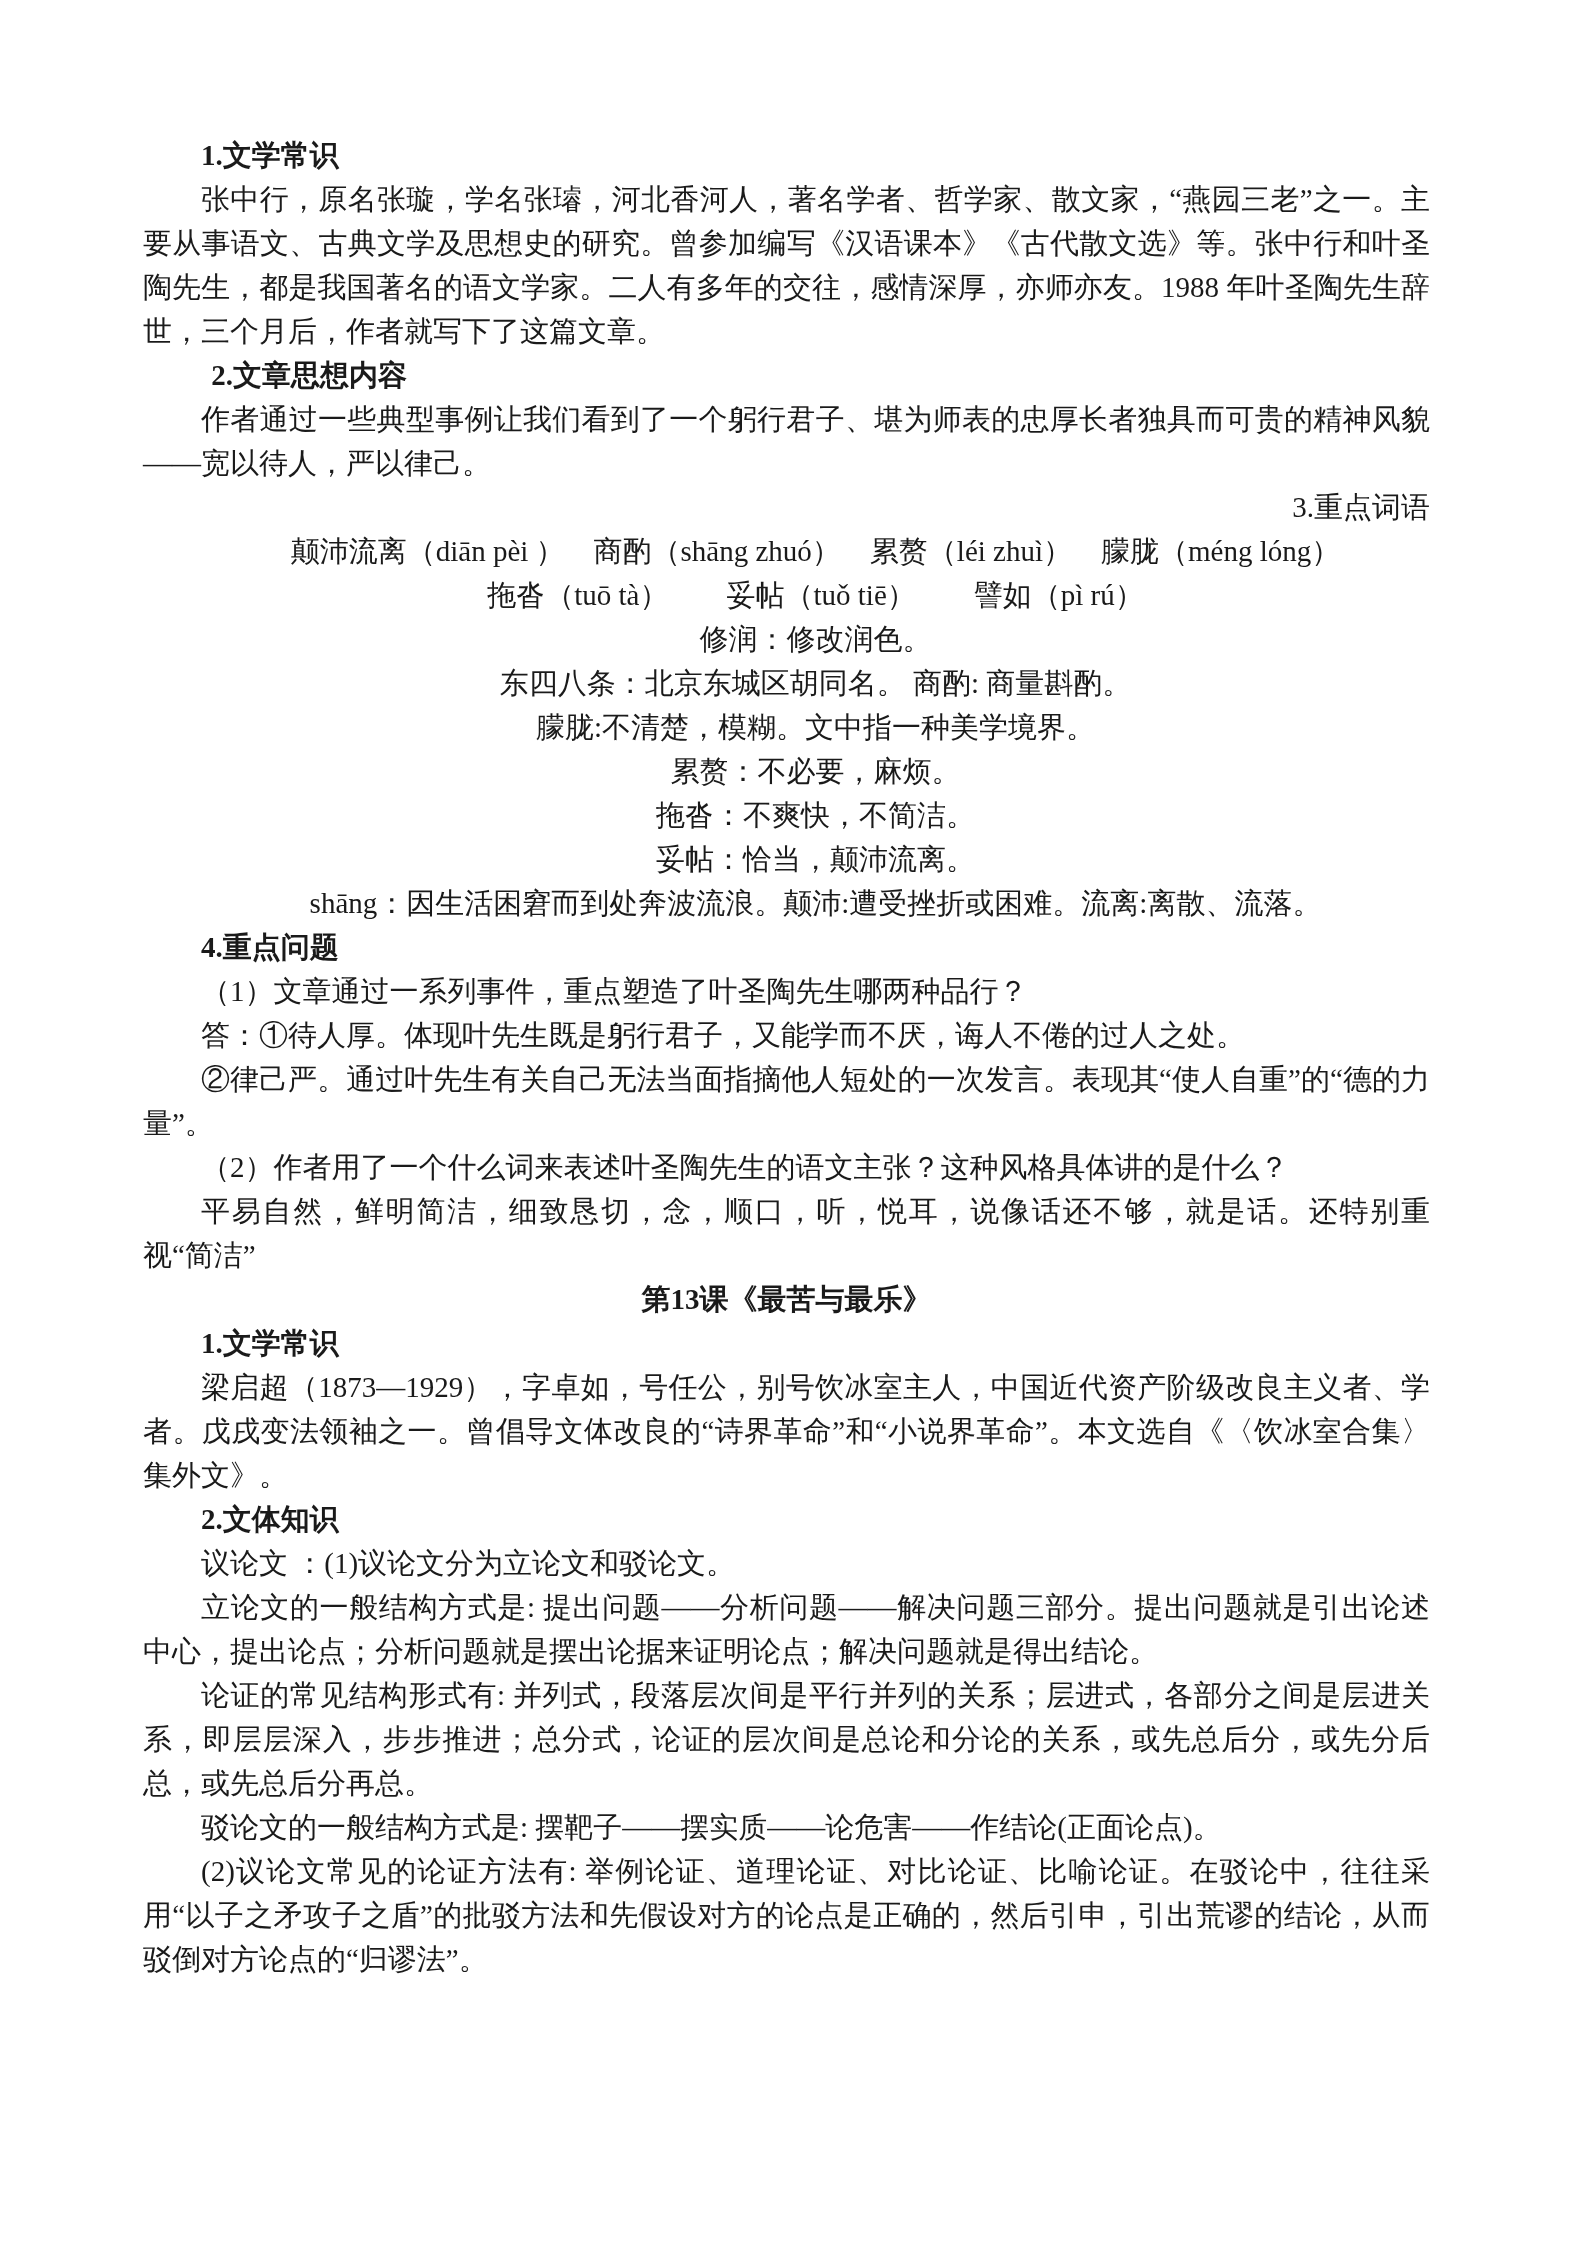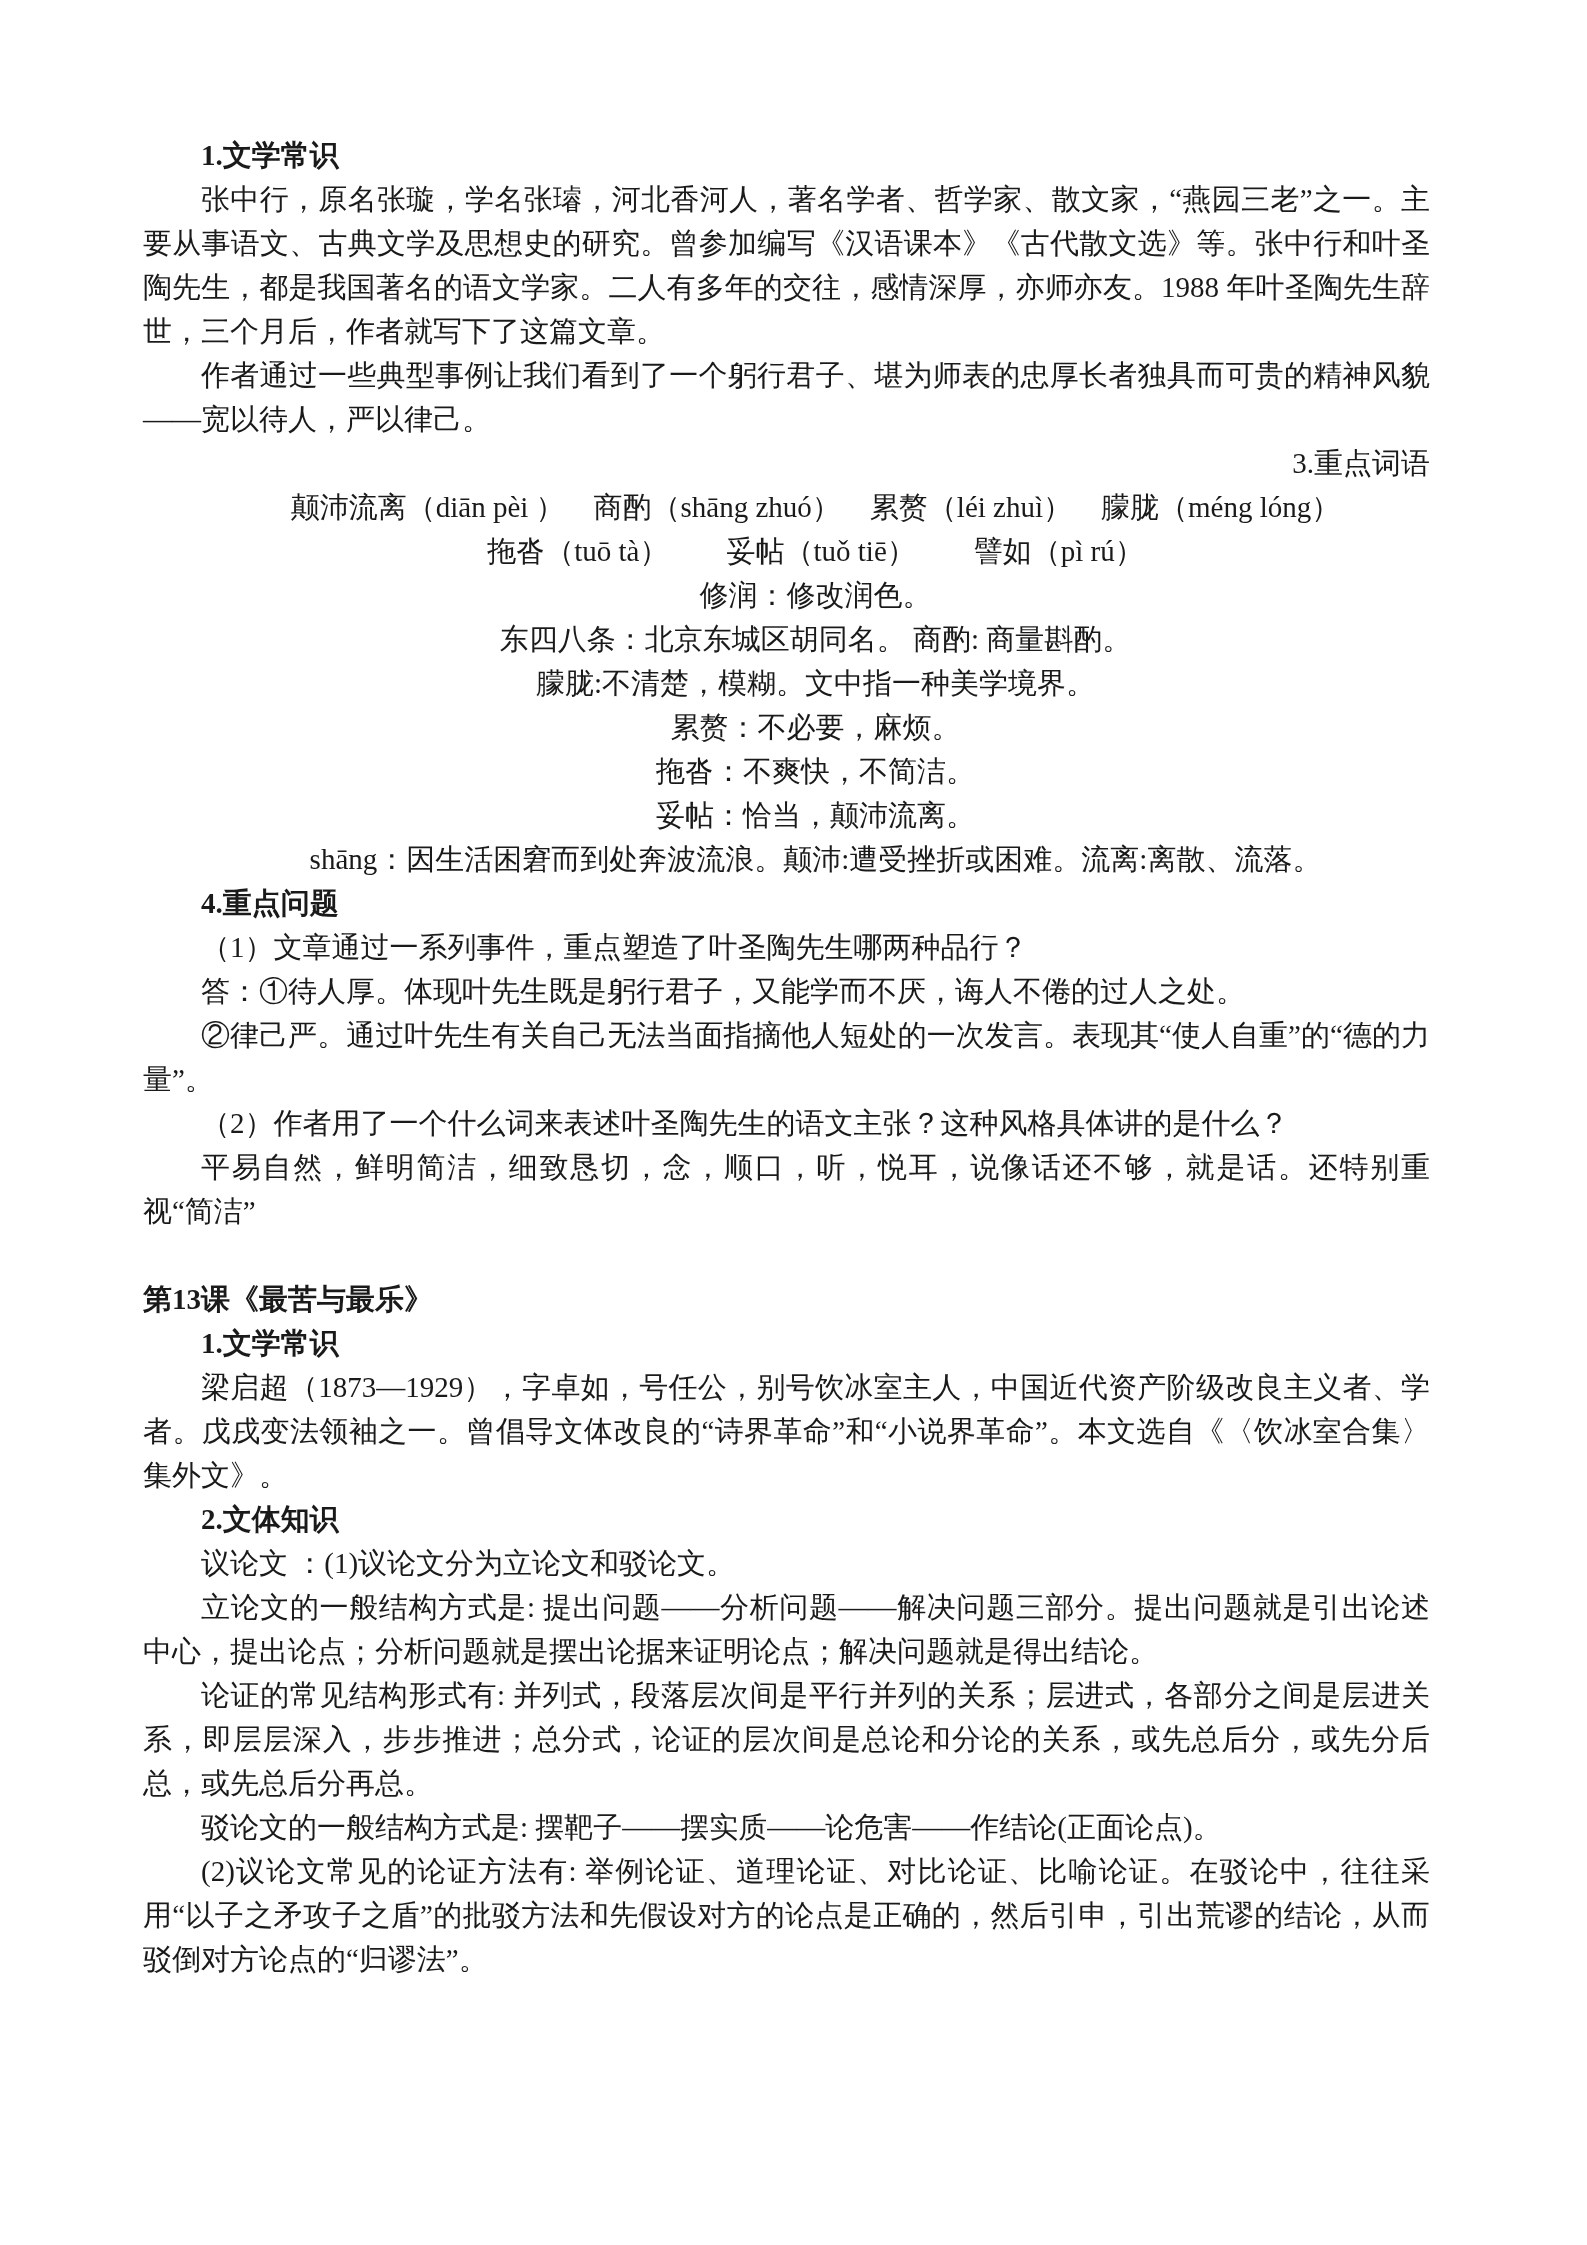--- a/index.html
+++ b/index.html
@@ -20,31 +20,32 @@
     margin:0;
     padding:0;
     text-align:justify;
     text-indent:2em;
   }
   p.h-bold{font-weight:700;text-align:left;}
   p.h-shift{text-indent:2.35em;}
   p.h-plain{font-weight:400;text-align:right;}
   p.term{text-align:center;}
   p.lesson-title{
+    text-align:center;
     text-indent:0;
     font-weight:700;
-    margin-top:44px;
   }
 </style>
 </head>
 <body>
 
 <div class="page">
   <p class="blk h-bold">1.文学常识</p>
   <p class="blk">张中行，原名张璇，学名张璿，河北香河人，著名学者、哲学家、散文家，“燕园三老”之一。主要从事语文、古典文学及思想史的研究。曾参加编写《汉语课本》《古代散文选》等。张中行和叶圣陶先生，都是我国著名的语文学家。二人有多年的交往，感情深厚，亦师亦友。1988 年叶圣陶先生辞世，三个月后，作者就写下了这篇文章。</p>
+  <p class="blk h-bold h-shift">2.文章思想内容</p>
   <p class="blk">作者通过一些典型事例让我们看到了一个躬行君子、堪为师表的忠厚长者独具而可贵的精神风貌——宽以待人，严以律己。</p>
   <p class="blk h-plain">3.重点词语</p>
   <p class="blk term">颠沛流离（diān pèi ）　商酌（shāng zhuó）　累赘（léi zhuì）　朦胧（méng lóng）</p>
   <p class="blk term">拖沓（tuō tà）　　妥帖（tuǒ tiē）　　譬如（pì rú）</p>
   <p class="blk term">修润：修改润色。</p>
   <p class="blk term">东四八条：北京东城区胡同名。 商酌: 商量斟酌。</p>
   <p class="blk term">朦胧:不清楚，模糊。文中指一种美学境界。</p>
   <p class="blk term">累赘：不必要，麻烦。</p>
   <p class="blk term">拖沓：不爽快，不简洁。</p>
   <p class="blk term">妥帖：恰当，颠沛流离。</p>

